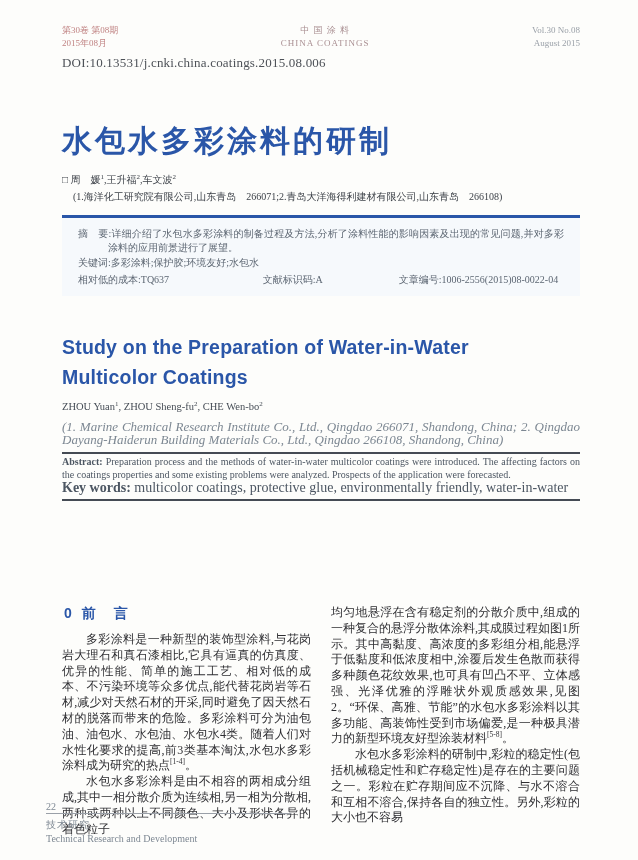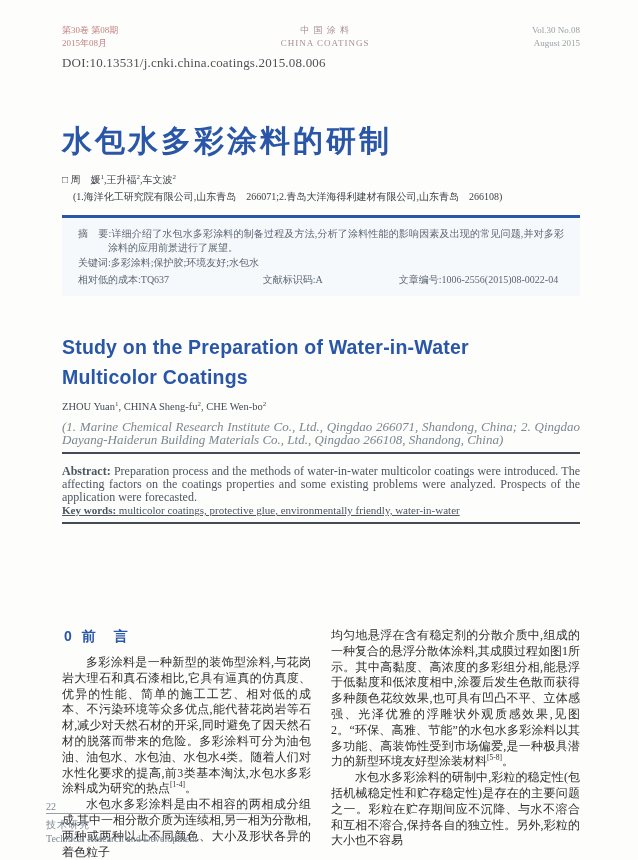--- a/index.html
+++ b/index.html
@@ -42,22 +42,22 @@
   .en-title{
     margin-top:36px;
     font-family:"Liberation Sans","DejaVu Sans",sans-serif;
     font-weight:bold;font-size:19.5px;line-height:30px;
     color:#2a56a8;letter-spacing:.2px;
     width:490px;
   }
   .en-authors{margin-top:9px;font-size:10.5px;color:#454c55;}
   .en-affil{margin-top:8px;font-size:13px;line-height:13px;font-style:italic;color:#7c8792;text-align:justify;}
   .dark-rule{margin-top:6px;height:2px;background:#454b54;}
-  .en-abs{margin-top:11px;font-size:12px;line-height:13px;color:#4c5662;text-align:justify;}
-  .en-kw{font-size:11px;line-height:13px;color:#4c5662;text-decoration:underline;}
+  .en-abs{margin-top:1px;font-size:10px;line-height:13px;color:#4c5662;text-align:justify;}
+  .en-kw{font-size:14px;line-height:13px;color:#4c5662;}
   .b{font-weight:bold;}
   .dark-rule2{margin-top:5px;height:2px;background:#454b54;}
   
   .columns{display:flex;gap:20px;margin-top:104px;}
   .col{width:253px;}
   .sec-head{
     font-family:"Liberation Sans","DejaVu Sans",sans-serif;
     font-weight:bold;font-size:14px;color:#2a56a8;
     letter-spacing:2px;margin:0 0 9px 2px;
   }
@@ -109,21 +109,21 @@
     <div class="clc-row">
       <div class="c1"><span>相对低的成本:</span><span>TQ637</span></div>
       <div class="c2"><span>文献标识码:</span><span>A</span></div>
       <div class="c3"><span>文章编号:</span><span>1006-2556(2015)08-0022-04</span></div>
     </div>
   </div>
 
   <div class="en-title">Study on the Preparation of Water-in-Water Multicolor Coatings</div>
 
   <div class="en-authors">
-    <span>ZHOU Yuan</span><sup class="s">1</sup><span>, CHINA Sheng-fu</span><sup class="s">2</sup><span>, CHE Wen-bo</span><sup class="s">2</sup>
+    <span>ZHOU Yuan</span><sup class="s">1</sup><span>, ZHOU Sheng-fu</span><sup class="s">2</sup><span>, CHE Wen-bo</span><sup class="s">2</sup>
   </div>
   <div class="en-affil">(1. Marine Chemical Research Institute Co., Ltd., Qingdao 266071, Shandong, China; 2. Qingdao Dayang-Haiderun Building Materials Co., Ltd., Qingdao 266108, Shandong, China)</div>
 
   <div class="dark-rule"></div>
 
   <div class="en-abs"><span class="b">Abstract:</span> <span>Preparation process and the methods of water-in-water multicolor coatings were introduced. The affecting factors on the coatings properties and some existing problems  were analyzed. Prospects of the application were forecasted.</span></div>
   <div class="en-kw"><span class="b">Key words:</span> <span>multicolor coatings, protective glue, environmentally friendly, water-in-water</span></div>
 
   <div class="dark-rule2"></div>
 

